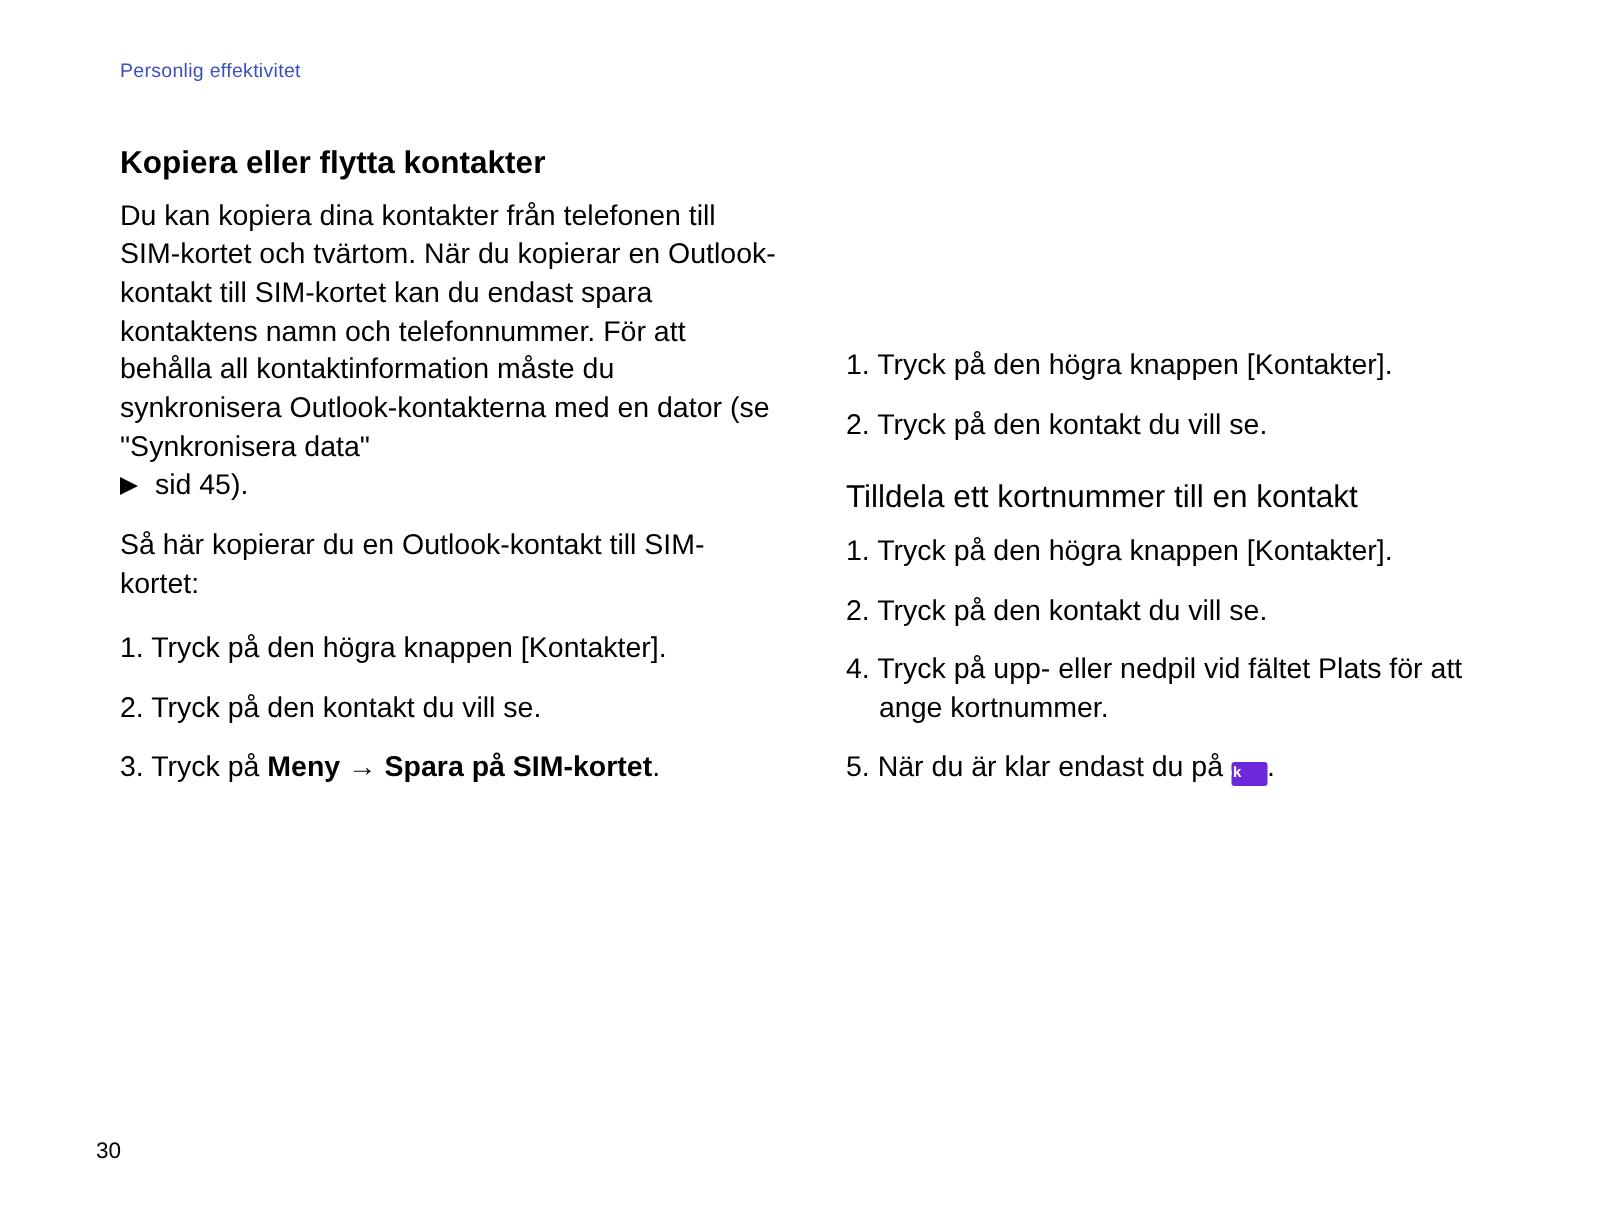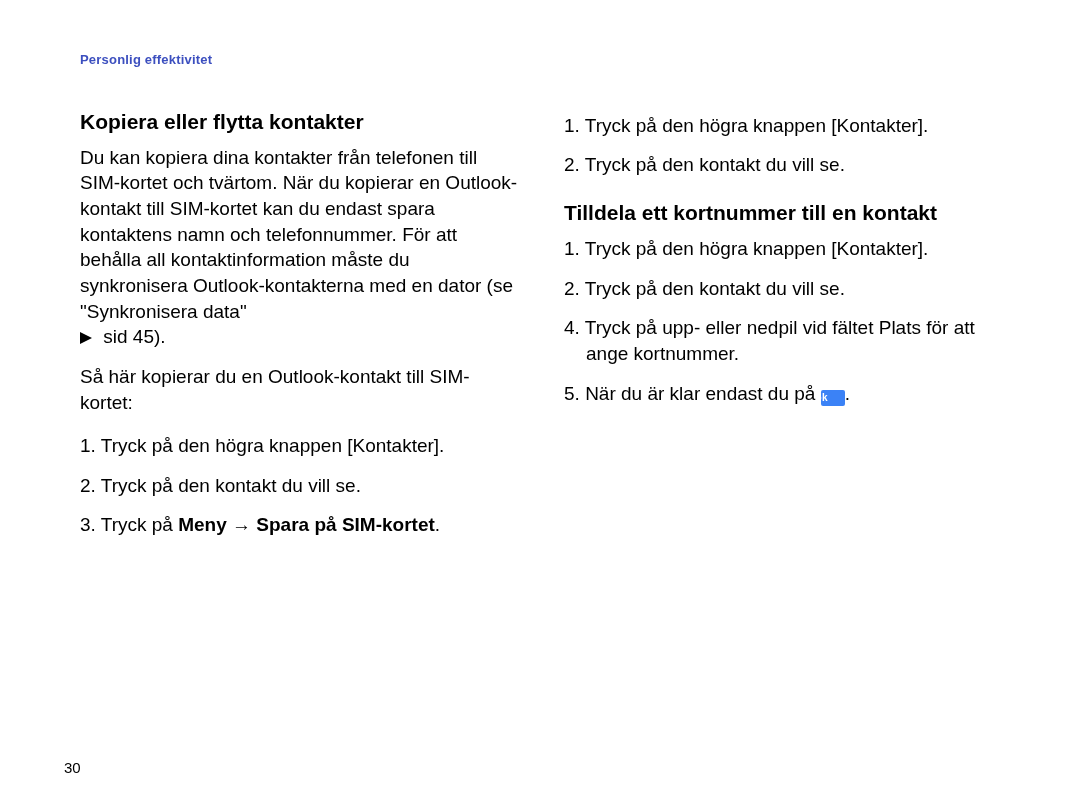--- a/index.html
+++ b/index.html
@@ -15,42 +15,42 @@
   }
   .page {
     position: relative;
     width: 1080px;
     height: 810px;
     box-sizing: border-box;
     padding: 38px 62px 20px 80px;
   }
   .running-head {
     color: #3c4fbf;
-    font-weight: 700;
+    font-weight: 400;
     font-size: 13px;
     margin-bottom: 40px;
     letter-spacing: 0.2px;
-    margin-top: 13px;
   }
   .columns {
     display: flex;
     gap: 44px;
+    align-items: flex-end;
   }
   .col {
     width: 440px;
   }
   h3.section {
     font-size: 21px;
     font-weight: 700;
     margin: 0 0 10px 0;
     line-height: 1.25;
   }
   h3.section2 {
     font-size: 21px;
-    font-weight: 700;
+    font-weight: 400;
     margin: 22px 0 10px 0;
     line-height: 1.25;
   }
   .para {
     margin: 0 0 14px 0;
   }
   .intro {
     margin: 0 0 18px 0;
   }
   .arrow-glyph::before {
@@ -78,21 +78,21 @@
   .page-number {
     position: absolute;
     left: 64px;
     bottom: 32px;
     font-size: 15px;
   }
   .ok-btn {
     display: inline-block;
     width: 24px;
     height: 16px;
-    background: #3b82f6;
+    background: #6d28d9;
     color: #fff;
     font-size: 10px;
     font-weight: 700;
     text-align: center;
     line-height: 16px;
     border-radius: 2px;
     vertical-align: -1px;
     letter-spacing: 0.3px;
   }
   .spacer-top { margin-top: 2px; }

